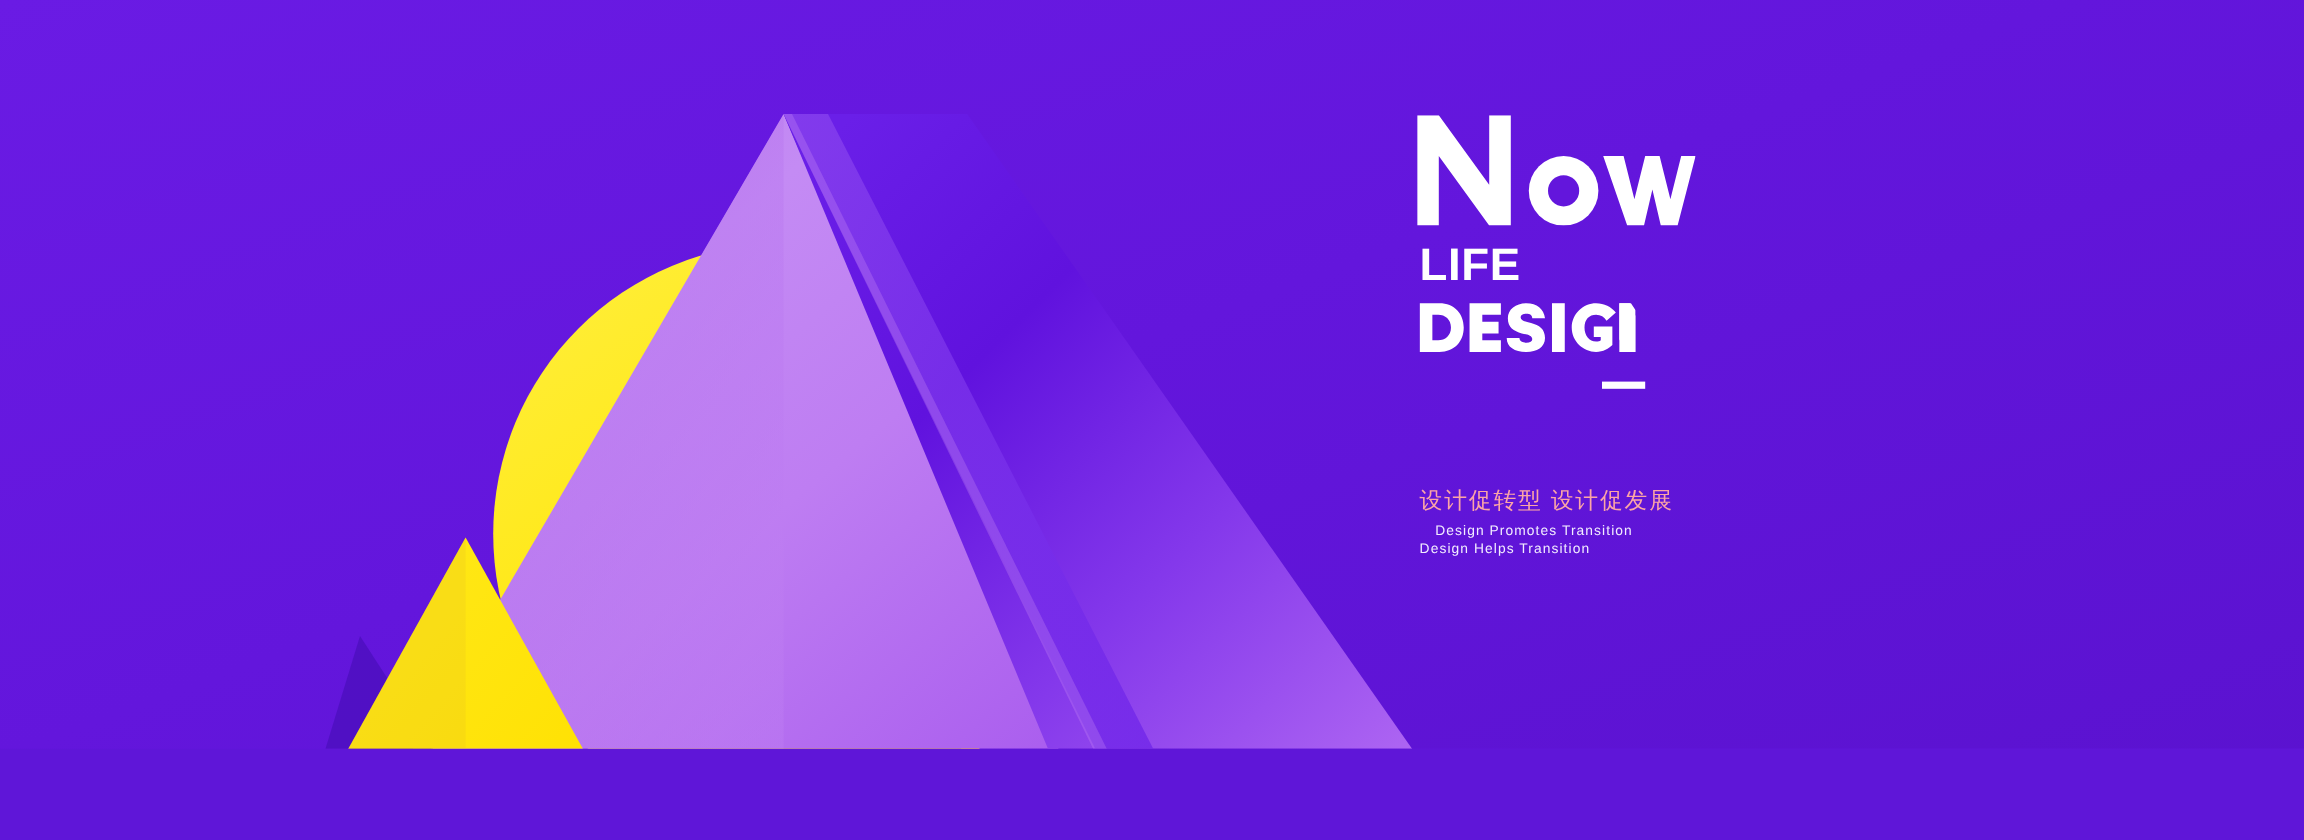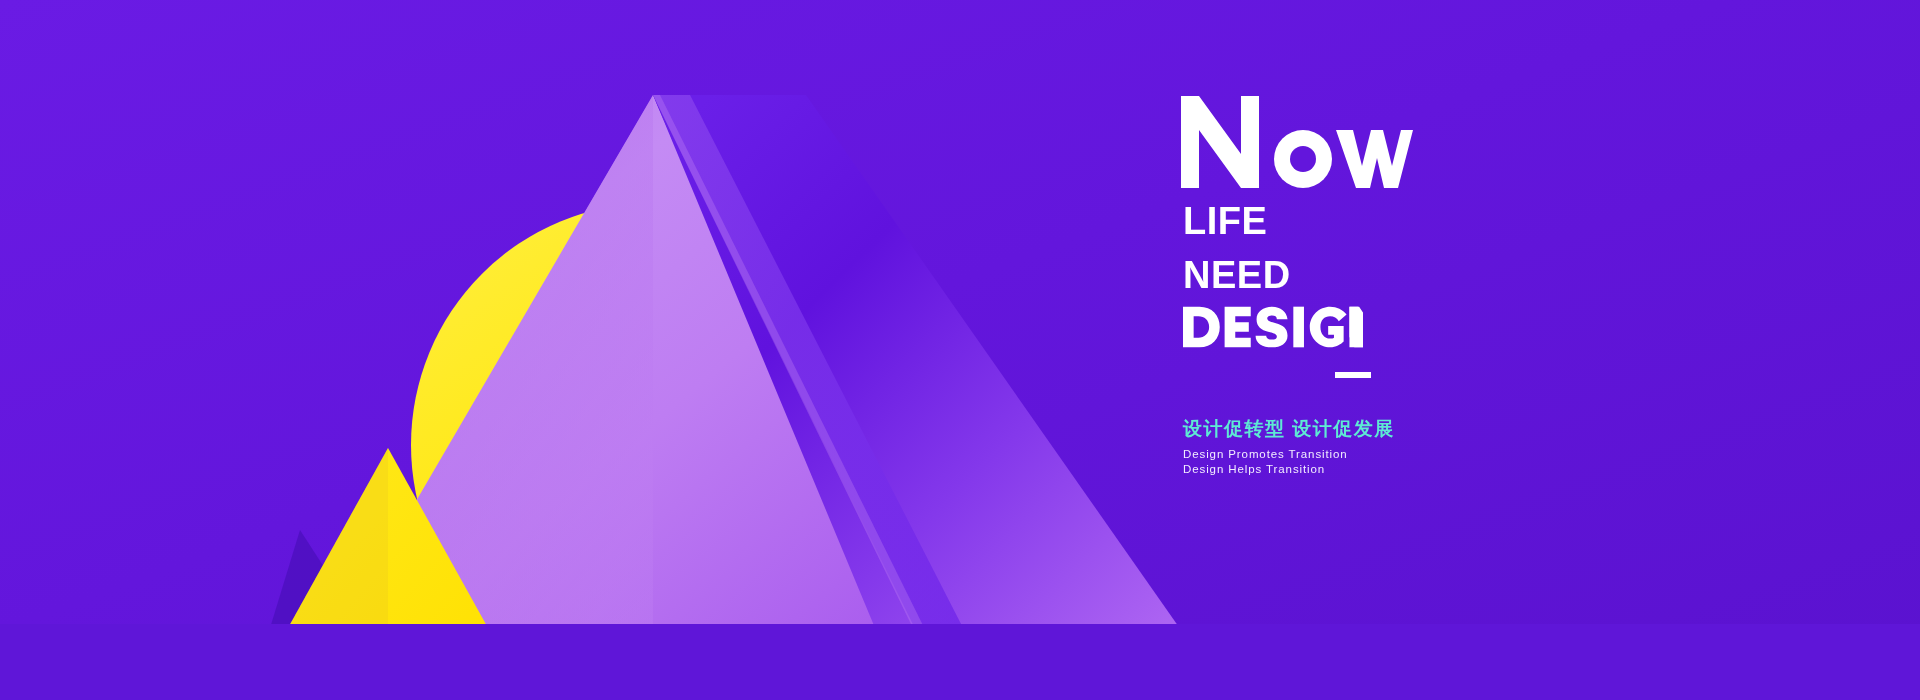--- a/index.html
+++ b/index.html
@@ -68,38 +68,38 @@
     width: 36px;
     height: 6px;
     background: #ffffff;
     margin-top: 24px;
     margin-bottom: 0;
     border: 0;
   }
 
   #subtitle-cn {
     font-size: 19px;
-    font-weight: 700;
+    font-weight: 400;
     letter-spacing: 1.5px;
     line-height: 26px;
-    color: #5eead4;
-    margin: 38px 0 0 0;
+    color: #fca5a5;
+    margin: 81px 0 0 0;
     white-space: nowrap;
   }
 
   .subtitle-en {
     font-size: 11.5px;
     font-weight: 400;
     letter-spacing: 0.9px;
     line-height: 15px;
     color: #f2ecff;
     margin: 0;
     white-space: nowrap;
   }
-  #subtitle-en-1 { margin-top: 5px; }
+  #subtitle-en-1 { margin-top: 5px; margin-left: 13px; }
 </style>
 </head>
 <body>
 
 <div id="banner">
 
   <svg id="artwork" viewBox="0 0 1920 700" preserveAspectRatio="none" aria-hidden="true">
     <defs>
 
       <linearGradient id="gBg" x1="0" y1="0" x2="1" y2="1">
@@ -214,21 +214,20 @@
 
       <g>
         <circle cx="122" cy="63" r="29" fill="#ffffff"></circle>
         <circle cx="122" cy="63" r="13" fill="#6316dc"></circle>
       </g>
 
       <path d="M155 34 H172 L181 70 L190 34 H202 L211 70 L220 34 H232 L217 92 H203 L196 62 L189 92 H175 Z" fill="#ffffff"></path>
     </svg>
 
     <p class="slogan-line" id="slogan-life">LIFE</p>
-    <p class="slogan-line" id="slogan-need">NEED</p>
 
     <svg id="design-line" viewBox="0 0 186 42" role="img" aria-label="DESIGN">
 
       <path d="M0 0 H17 C30 0 38 9 38 21 C38 33 30 42 17 42 H0 Z
                M11 10 V32 H16 C22 32 27 28 27 21 C27 14 22 10 16 10 Z" fill="#ffffff"></path>
 
       <path d="M43 0 H70 V10 H54 V16 H68 V26 H54 V32 H70 V42 H43 Z" fill="#ffffff"></path>
 
       <path d="M75 30 H86 C86 33 89 34 92 34 C95 34 97 33 97 31 C97 28 93 27 88 26
                C81 24 76 21 76 13 C76 5 83 0 92 0 C101 0 107 5 108 13 H97

